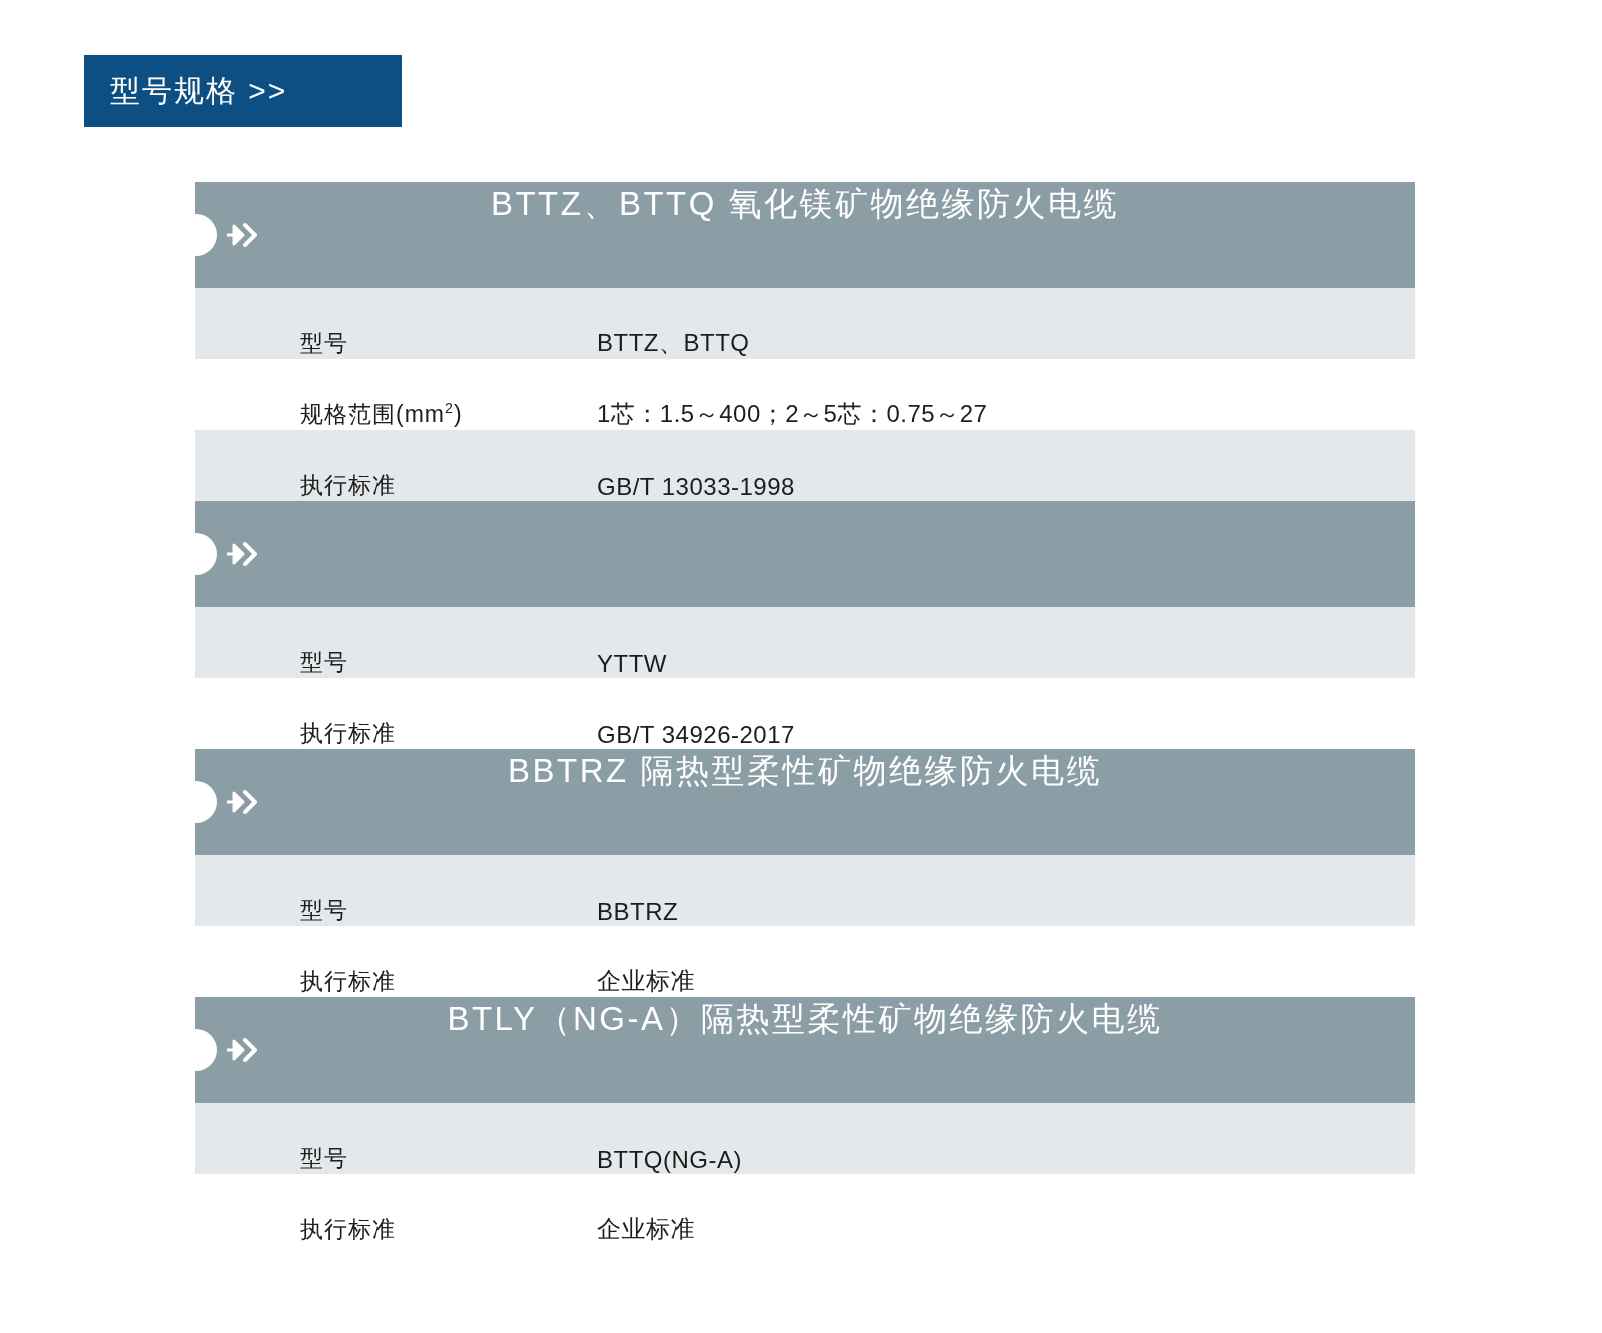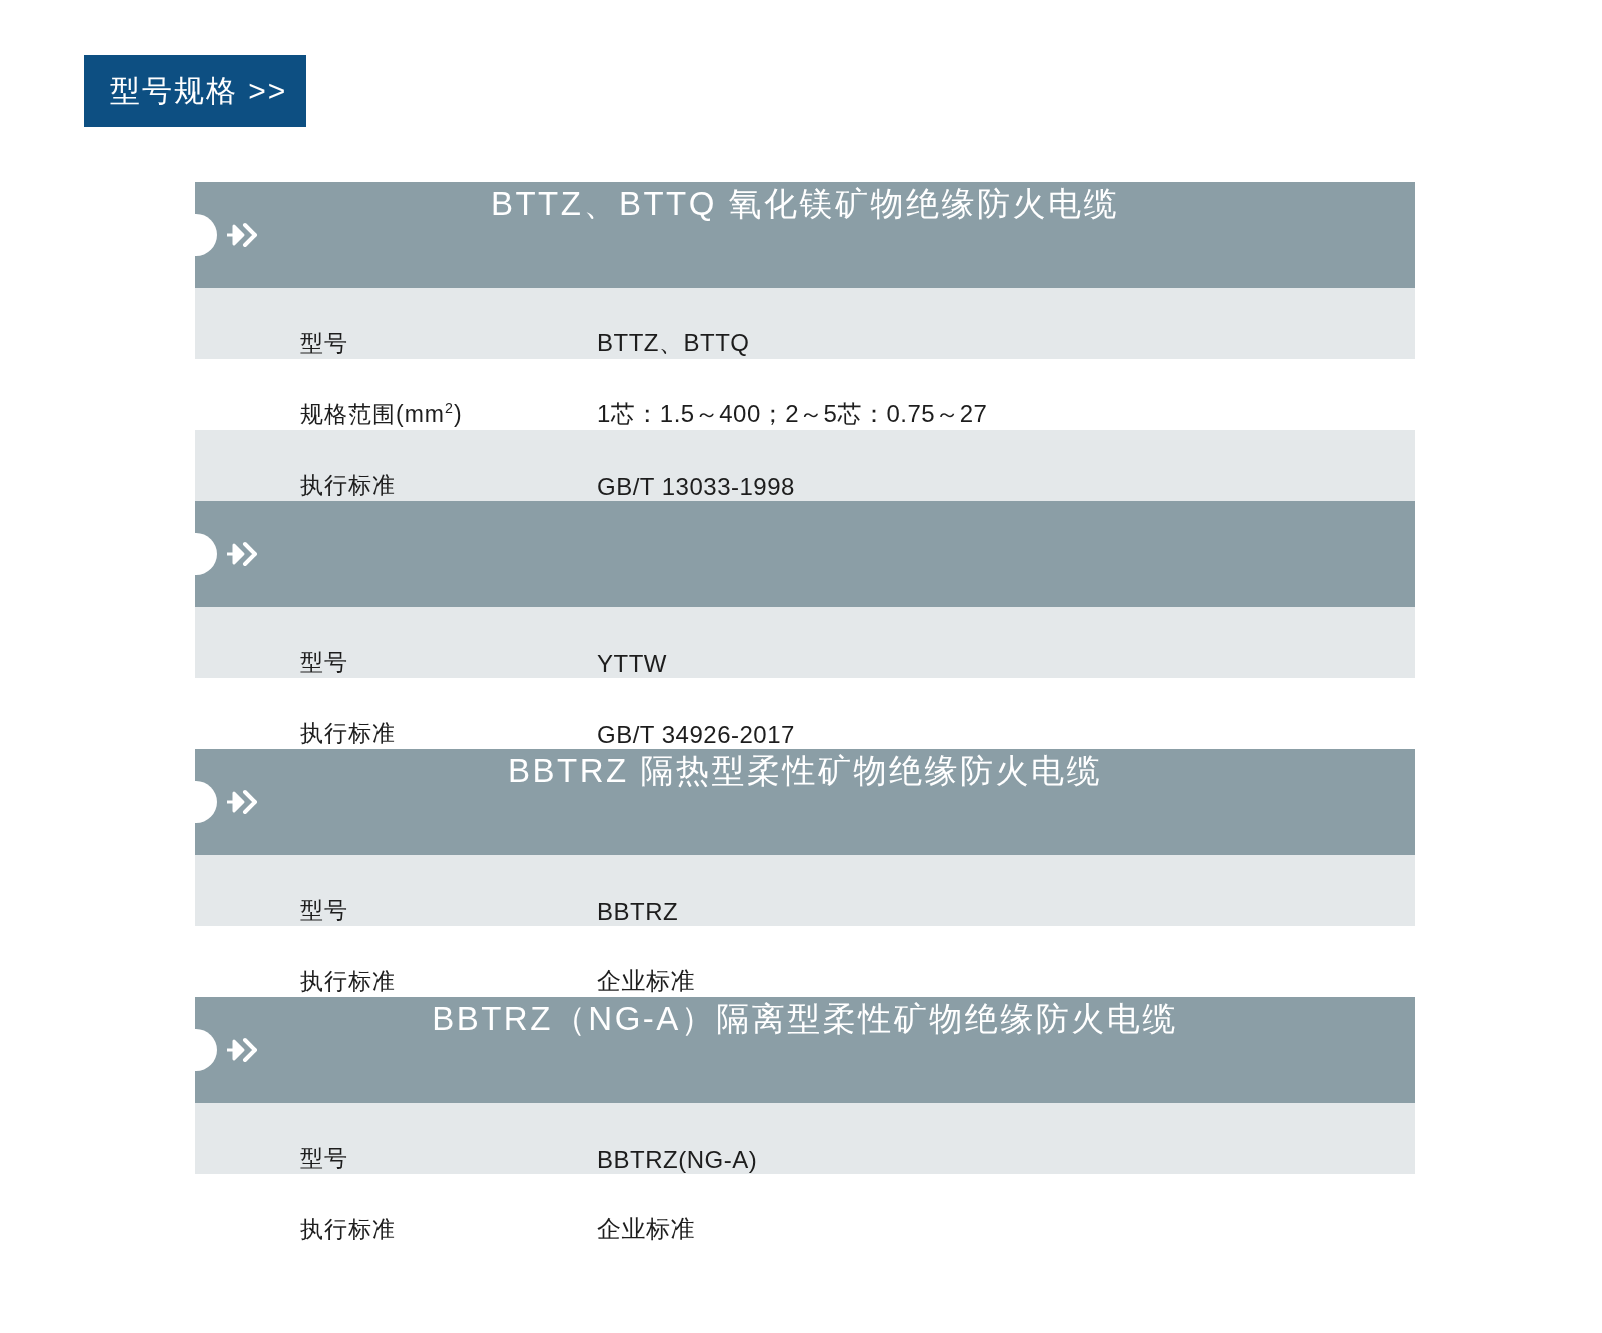--- a/index.html
+++ b/index.html
@@ -14,21 +14,21 @@
     position: relative;
     overflow: hidden;
     -webkit-font-smoothing: antialiased;
   }
 
   
   .badge {
     position: absolute;
     left: 84px;
     top: 55px;
-    width: 222px;
+    width: 318px;
     height: 72px;
     background: #0d4f82;
     display: flex;
     align-items: center;
   }
   .badge-label {
     color: #ffffff;
     font-size: 30px;
     letter-spacing: 2px;
     padding-left: 26px;
@@ -180,25 +180,25 @@
     </div>
   </div>
 
   <div class="section">
     <div class="section-header">
       <span class="header-dot"></span>
       <svg class="header-arrow" viewBox="0 0 34 34">
         <path d="M2 17 L16 17 M9 8 L18 17 L9 26 Z" fill="#ffffff" stroke="#ffffff" stroke-width="3" stroke-linejoin="round"></path>
         <path d="M20 7 L30 17 L20 27" fill="none" stroke="#ffffff" stroke-width="4" stroke-linecap="round" stroke-linejoin="round"></path>
       </svg>
-      <span class="section-title">BBTRZ（NG-A）隔离型柔性矿物绝缘防火电缆</span>
-    </div>
-    <div class="spec-row shaded">
-      <span class="spec-label">型号</span>
-      <span class="spec-value">BBTRZ(NG-A)</span>
+      <span class="section-title">BTLY（NG-A）隔热型柔性矿物绝缘防火电缆</span>
+    </div>
+    <div class="spec-row shaded">
+      <span class="spec-label">型号</span>
+      <span class="spec-value">BTTQ(NG-A)</span>
     </div>
     <div class="spec-row">
       <span class="spec-label">执行标准</span>
       <span class="spec-value">企业标准</span>
     </div>
   </div>
 
 </div>
 
 </body></html>

